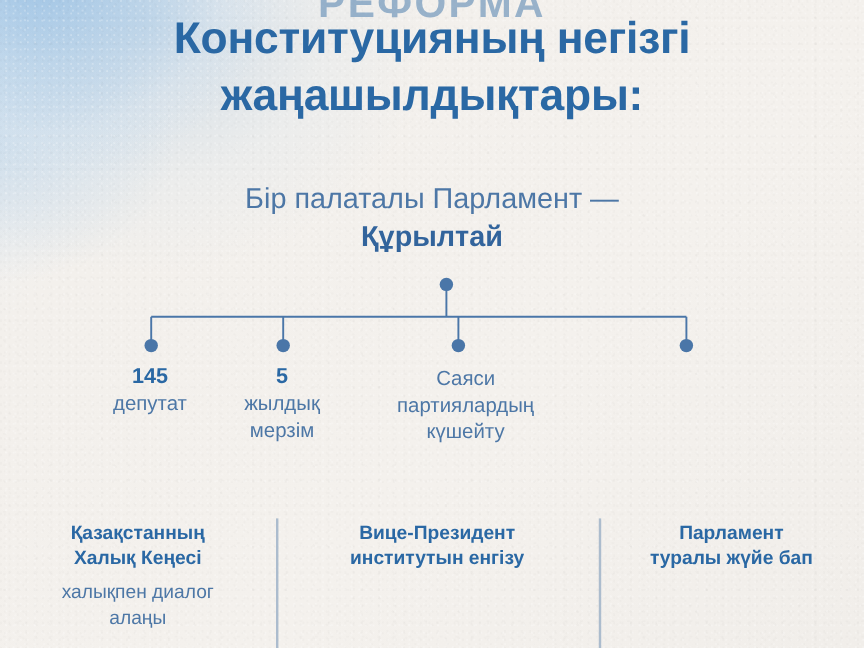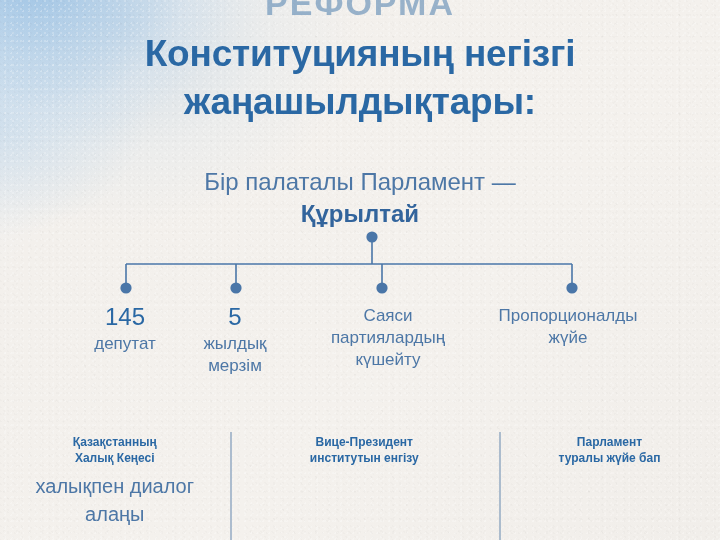--- a/index.html
+++ b/index.html
@@ -56,35 +56,35 @@
     text-align: center;
     font-size: 34px;
     font-weight: bold;
     letter-spacing: 2px;
     color: #4e7fae;
     opacity: 0.55;
     white-space: nowrap;
   }
   #headline {
     position: absolute;
-    top: 30px;
+    top: 8px;
     left: 0;
     width: 720px;
     text-align: center;
     font-size: 37px;
     font-weight: bold;
     line-height: 1.30;
     color: #2a68a4;
     letter-spacing: -0.2px;
   }
 
   
   #subtitle {
     position: absolute;
-    top: 166px;
+    top: 150px;
     left: 0;
     width: 720px;
     text-align: center;
     color: #4d77a6;
     font-size: 24px;
     line-height: 1.32;
   }
   #subtitle .strong { font-weight: bold; color: #32649c; }
 
   
@@ -93,22 +93,22 @@
   
   #columns {
     position: absolute;
     top: 303px;
     left: 0;
     width: 720px;
     display: flex;
   }
   .col { text-align: center; color: #4d77a6; }
   .col-num {
-    font-size: 24px;
-    font-weight: normal;
+    font-size: 18px;
+    font-weight: bold;
     color: #2a68a4;
     line-height: 1.18;
     margin-bottom: 2px;
   }
   .col-text {
     font-size: 17px;
     line-height: 1.28;
     color: #4d77a6;
   }
   .col-text.lead { padding-top: 2px; }
@@ -136,27 +136,27 @@
     content: "";
     position: absolute;
     left: 0;
     top: 7px;
     bottom: -10px;
     width: 2px;
     background: #9fb3c8;
     opacity: 0.85;
   }
   .panel-title {
-    font-size: 12px;
+    font-size: 16px;
     font-weight: bold;
     color: #2a68a4;
     line-height: 1.30;
   }
   .panel-sub {
-    font-size: 20px;
+    font-size: 16px;
     color: #4d77a6;
     line-height: 1.30;
     margin-top: 7px;
   }
   #panel-1 { width: 242px; }
   #panel-2 { width: 284px; }
   #panel-3 { width: 233px; }
 </style>
 </head>
 <body>
@@ -206,24 +206,20 @@
         <div class="col-text">жылдық</div>
         <div class="col-text">мерзім</div>
       </div>
 
       <div class="col" id="col-3">
         <div class="col-text lead">Саяси</div>
         <div class="col-text">партиялардың</div>
         <div class="col-text">күшейту</div>
       </div>
 
-      <div class="col" id="col-4">
-        <div class="col-text lead">Пропорционалды</div>
-        <div class="col-text">жүйе</div>
-      </div>
 
     </div>
 
     <div id="panels">
 
       <div class="panel" id="panel-1">
         <div class="panel-title">Қазақстанның</div>
         <div class="panel-title">Халық Кеңесі</div>
         <div class="panel-sub">халықпен диалог</div>
         <div class="panel-sub" style="margin-top:2px">алаңы</div>

